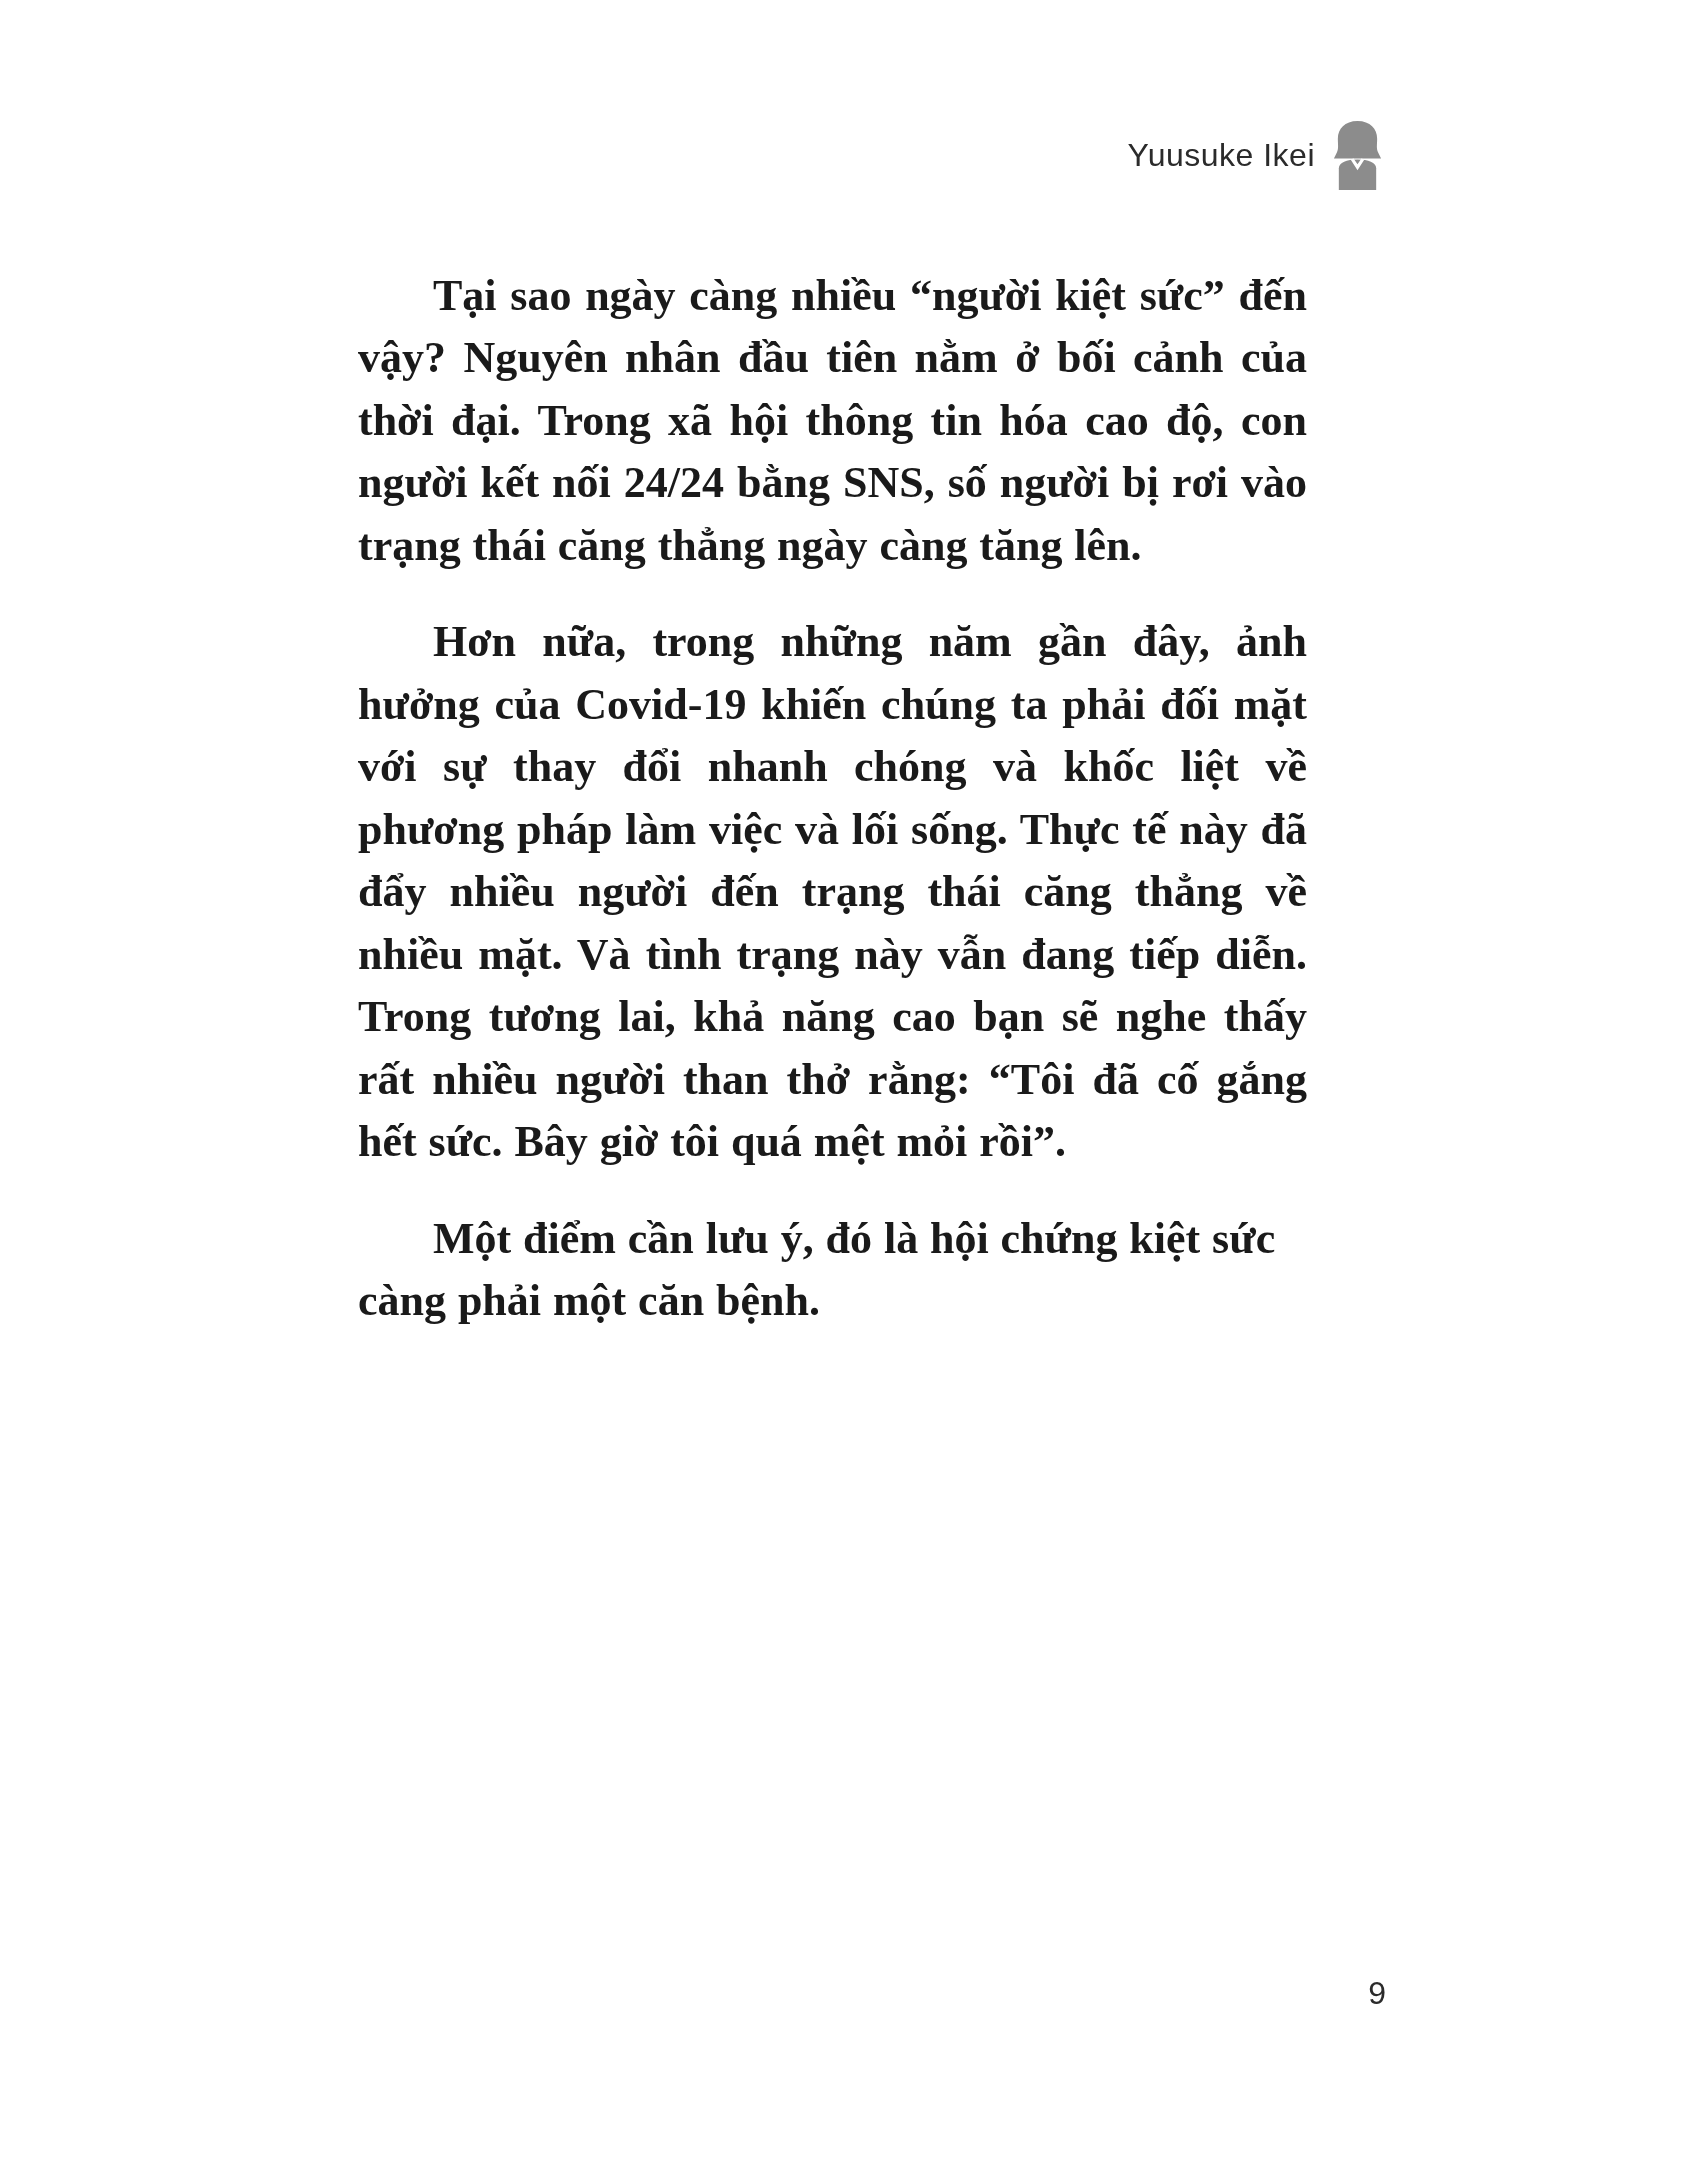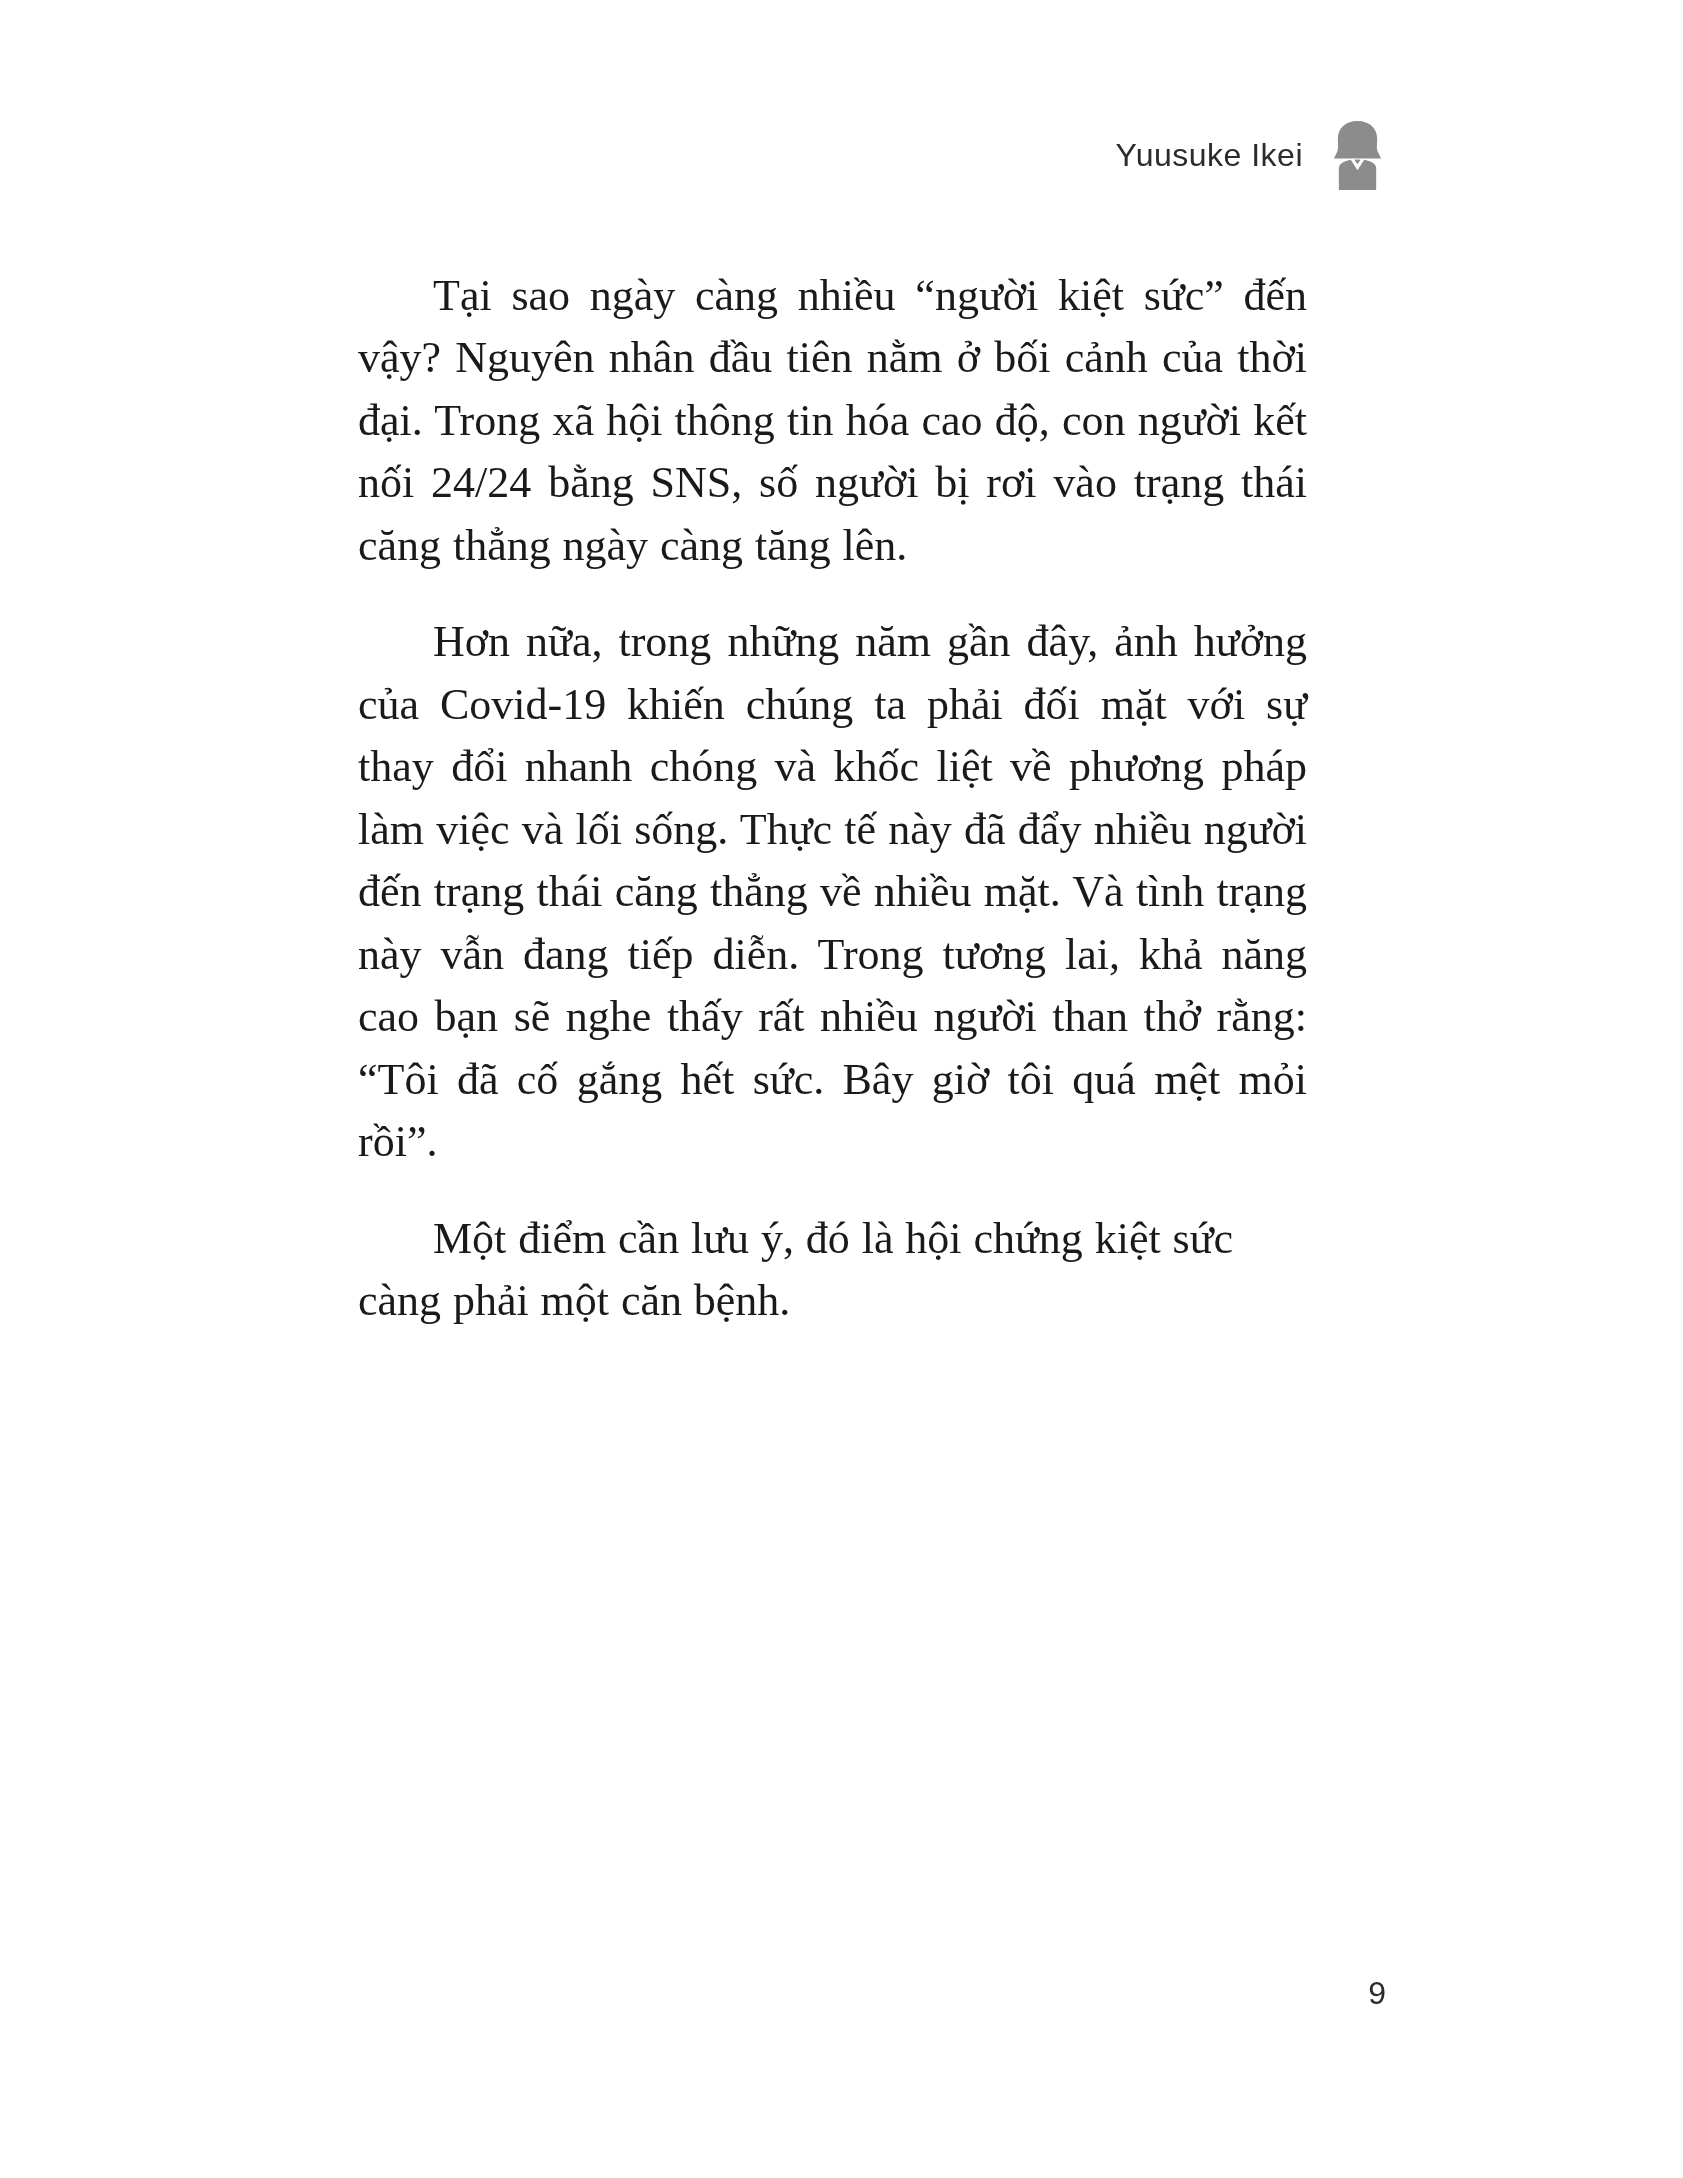--- a/index.html
+++ b/index.html
@@ -18,21 +18,21 @@
     overflow: hidden;
   }
 
   
   .running-head {
     position: absolute;
     top: 119px;
     right: 297px;
     display: flex;
     align-items: center;
-    gap: 26px;
+    gap: 14px;
   }
   .running-head .author {
     font-family: "Liberation Sans", "DejaVu Sans", sans-serif;
     font-size: 32px;
     letter-spacing: 0.5px;
     color: #2b2b2b;
     white-space: nowrap;
   }
   .head-mark {
     width: 57px;
@@ -49,20 +49,21 @@
     width: 965px;
   }
   .body-text p {
     margin: 0 16px 34px 0;
     font-size: 44px;
     line-height: 1.42;
     text-align: justify;
     text-justify: inter-word;
     text-indent: 75px;
     word-spacing: 0.02em;
+    font-weight: bold;
   }
   .body-text p:last-child {
     margin-bottom: 0;
   }
   .body-text p.no-justify {
     text-align: left;
   }
 
   
   .folio {

